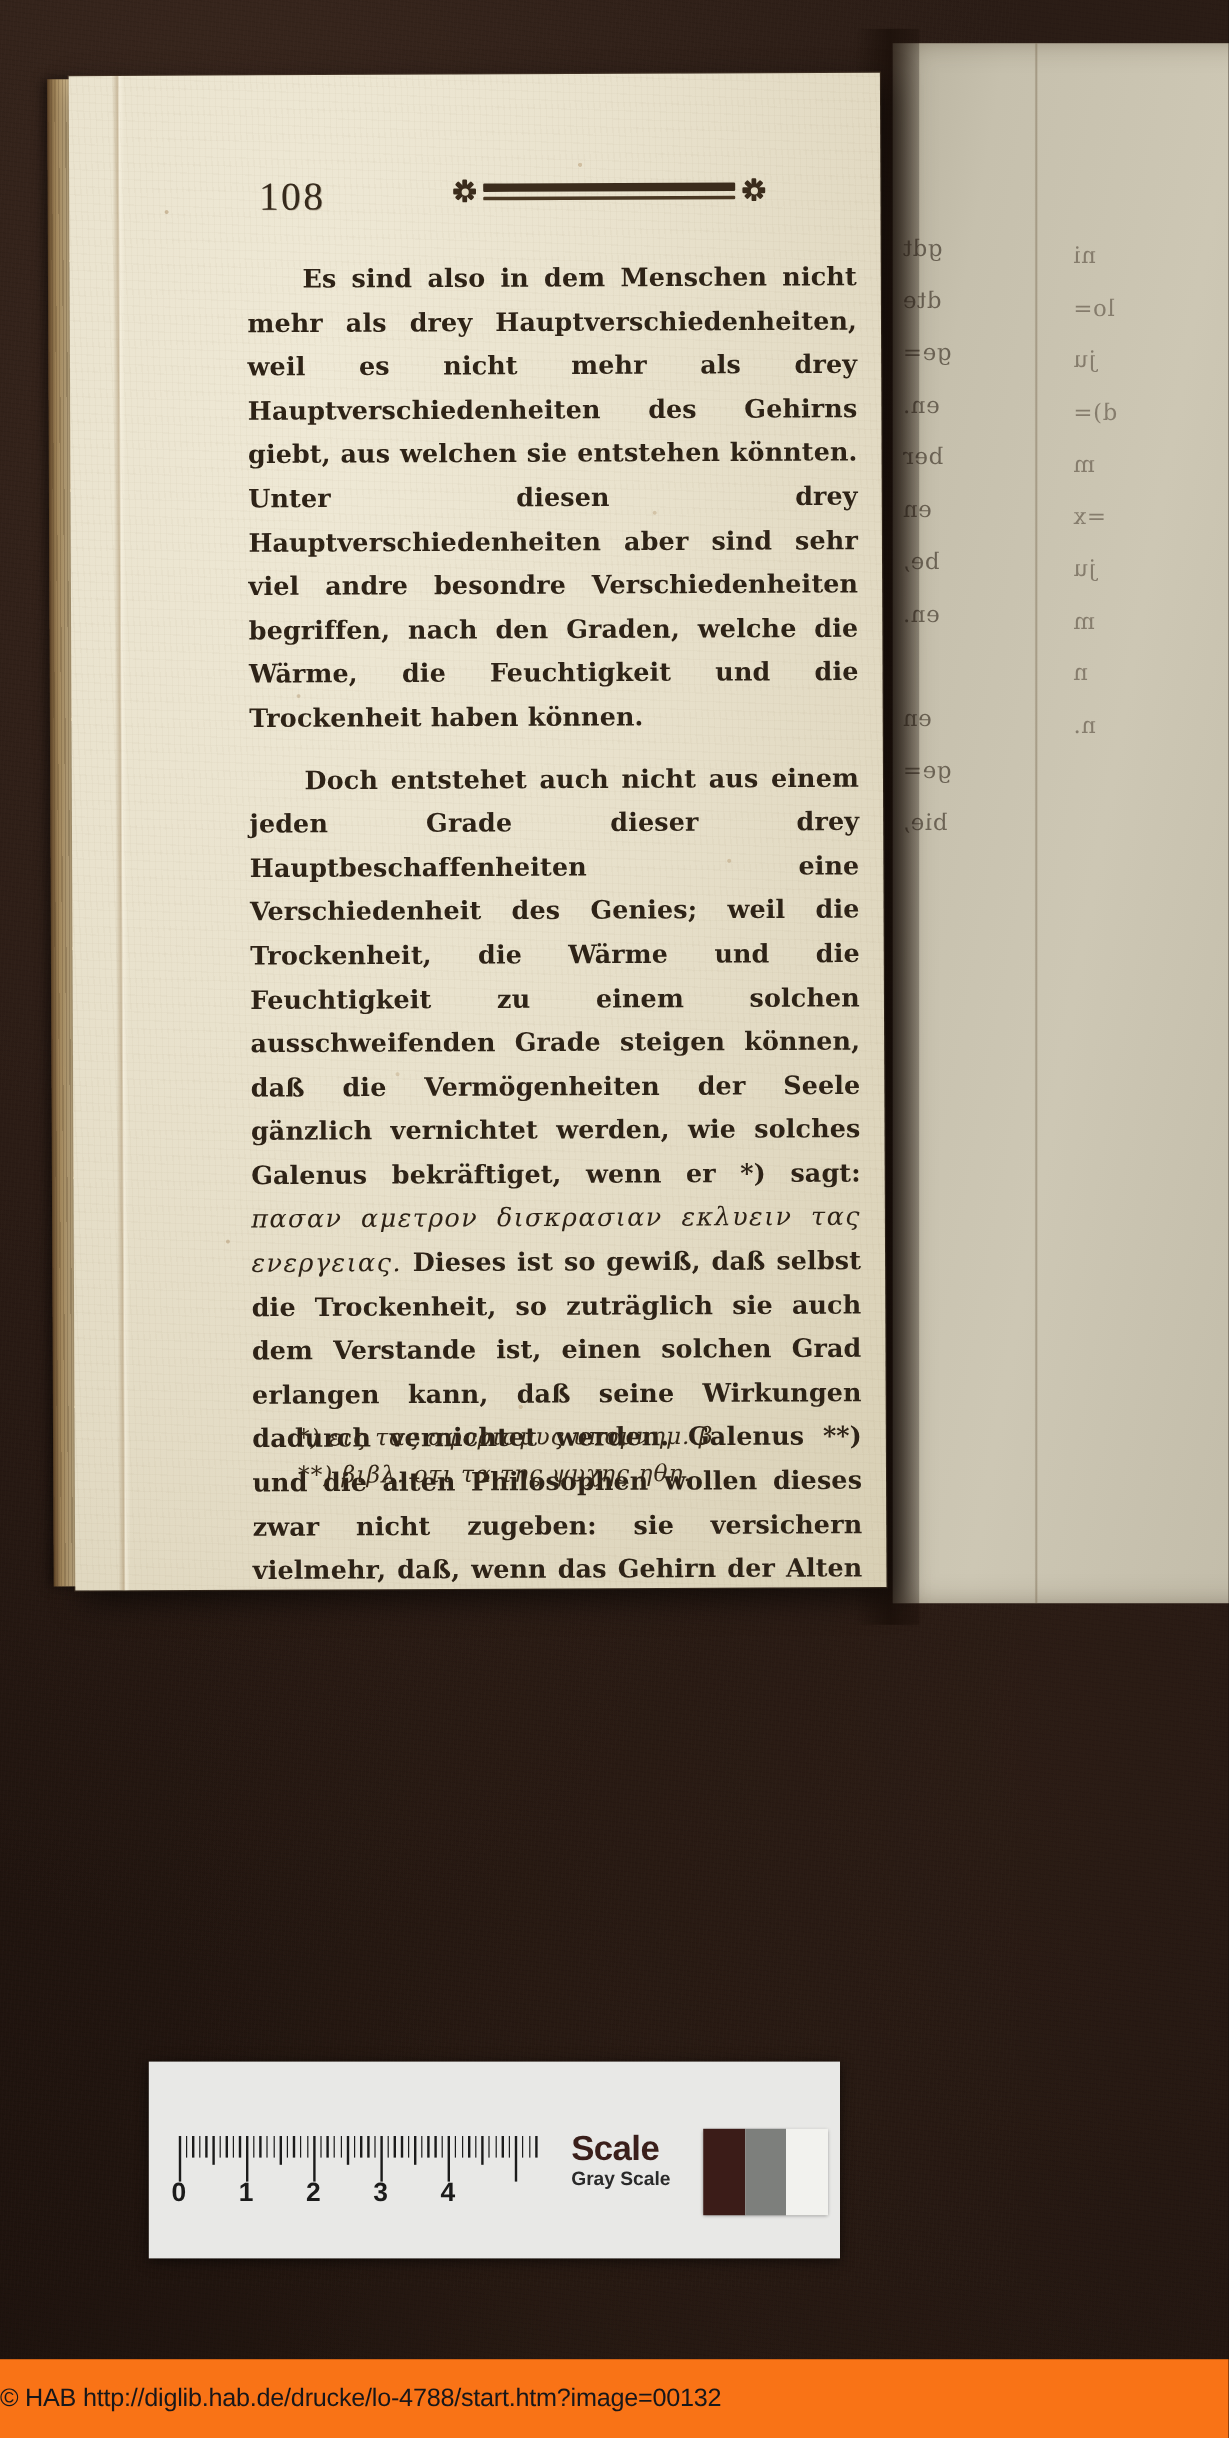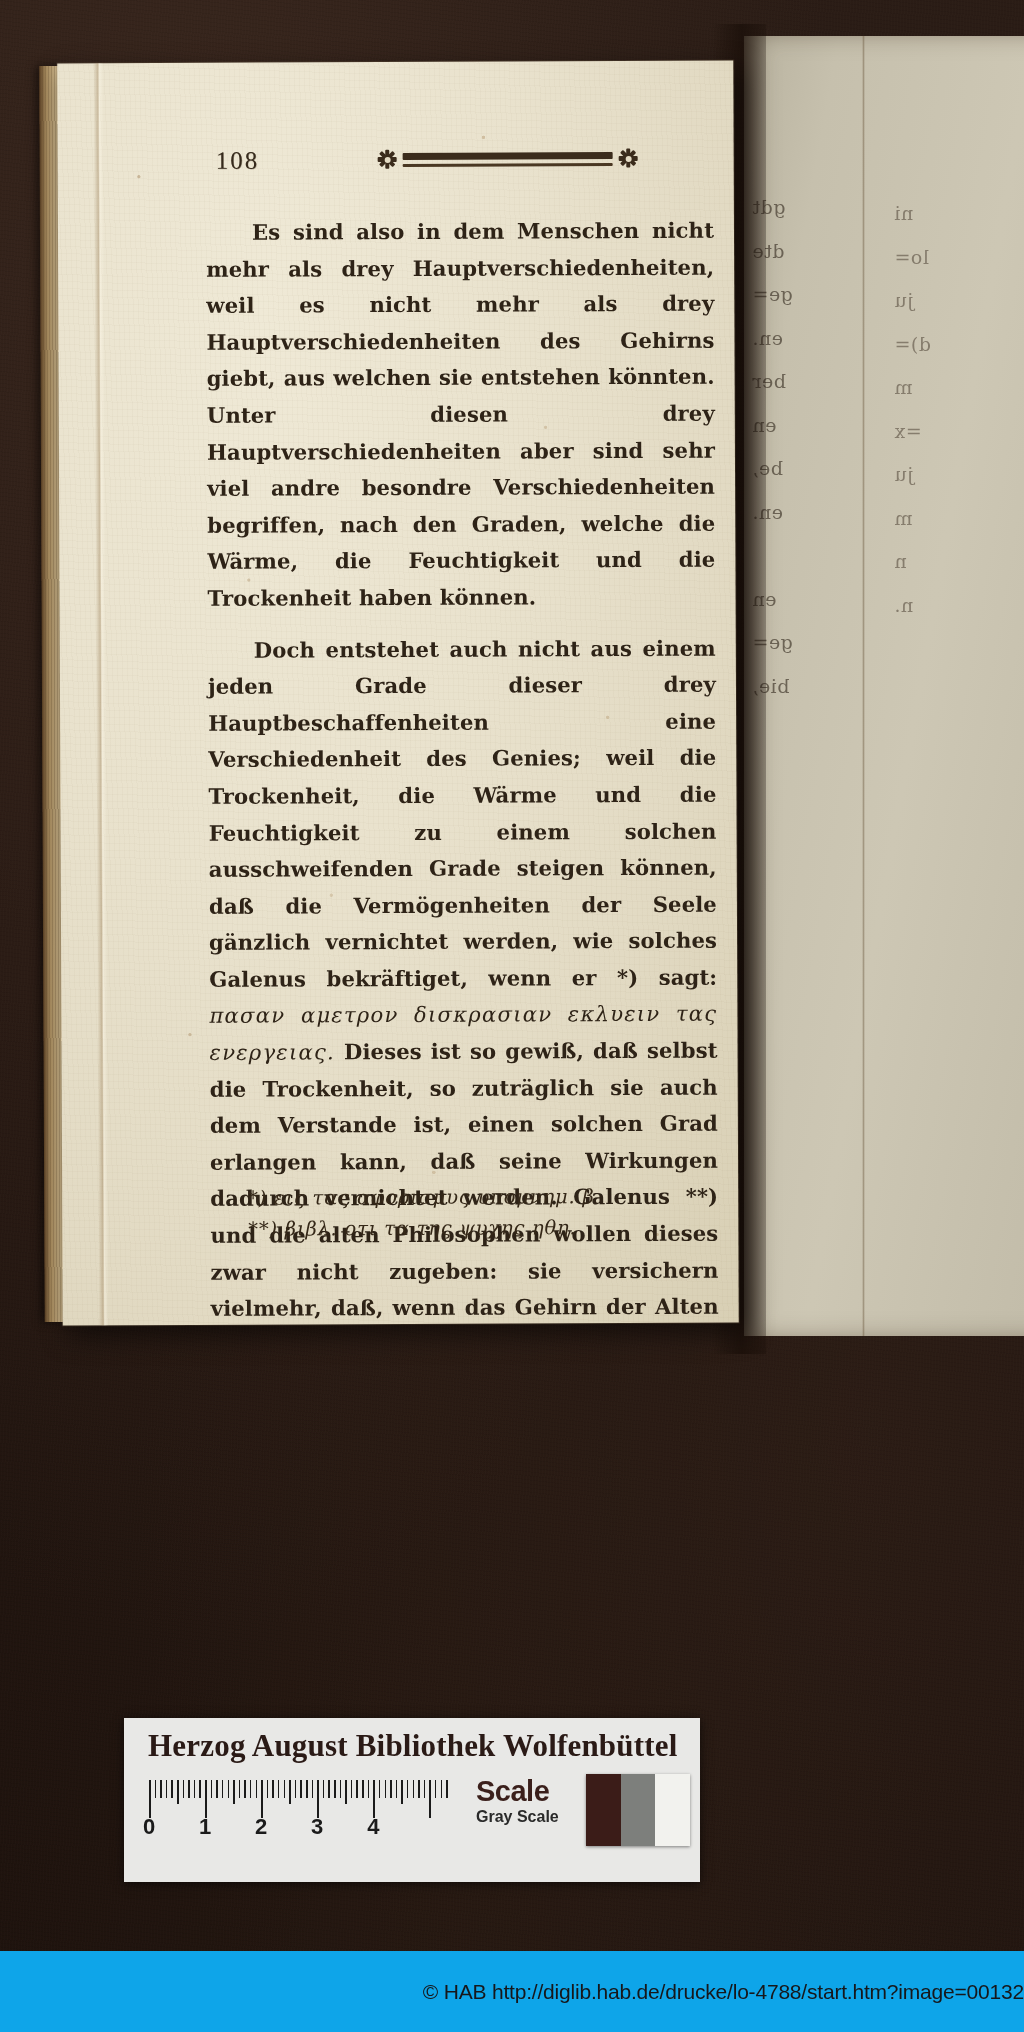--- a/index.html
+++ b/index.html
@@ -169,21 +169,21 @@
     left: 0; top: 0;
     width: 676px;
     height: 1262px;
     padding: 0;
   }
   .folio {
     position: absolute;
     left: 158px;
     top: 84px;
     font-family: "Liberation Serif", serif;
-    font-size: 25px;
+    font-size: 33px;
     letter-spacing: 2px;
     color: #362a1c;
     font-variant: small-caps;
     text-shadow: .5px .5px 0 rgba(60,44,26,.35);
   }
   .rule-ornament {
     position: absolute;
     left: 320px;
     top: 88px;
     width: 260px;
@@ -373,25 +373,25 @@
   .patch-black { background: #3b1c18; }
   .patch-gray  { background: #7d7f7c; }
   .patch-white { background: #f2f2ee; }
 
   
   .footer-bar {
     position: absolute;
     left: 0;
     bottom: 0;
     width: 1024px;
-    height: 81px;
-    background: #0ea5e9;
+    height: 66px;
+    background: #f97316;
     display: flex;
     align-items: center;
-    justify-content: flex-end;
+    justify-content: flex-start;
   }
   .footer-text {
     font-family: "Liberation Sans", sans-serif;
     font-size: 21px;
     color: #17171a;
     letter-spacing: -.2px;
     white-space: nowrap;
   }
 </style>
 </head>
@@ -467,21 +467,20 @@
 
       <div class="footnotes">
         <div>*) εις τας αφορισμυς υπομνημ. β</div>
         <div>**) βιβλ. οτι τα της ψυχης ηθη.</div>
       </div>
 
     </div>
   </div>
 
   <div class="target-card">
-    <div class="card-title">Herzog August Bibliothek Wolfenbüttel</div>
 
     <div class="ruler">
       <div class="ticks">
           <span style="left: 0px; height: 38px;"></span>
           <span style="left: 5.61px; height: 18px;"></span>
           <span style="left: 11.21px; height: 18px;"></span>
           <span style="left: 16.82px; height: 18px;"></span>
           <span style="left: 22.43px; height: 18px;"></span>
           <span style="left: 28.04px; height: 24px;"></span>
           <span style="left: 33.64px; height: 18px;"></span>

